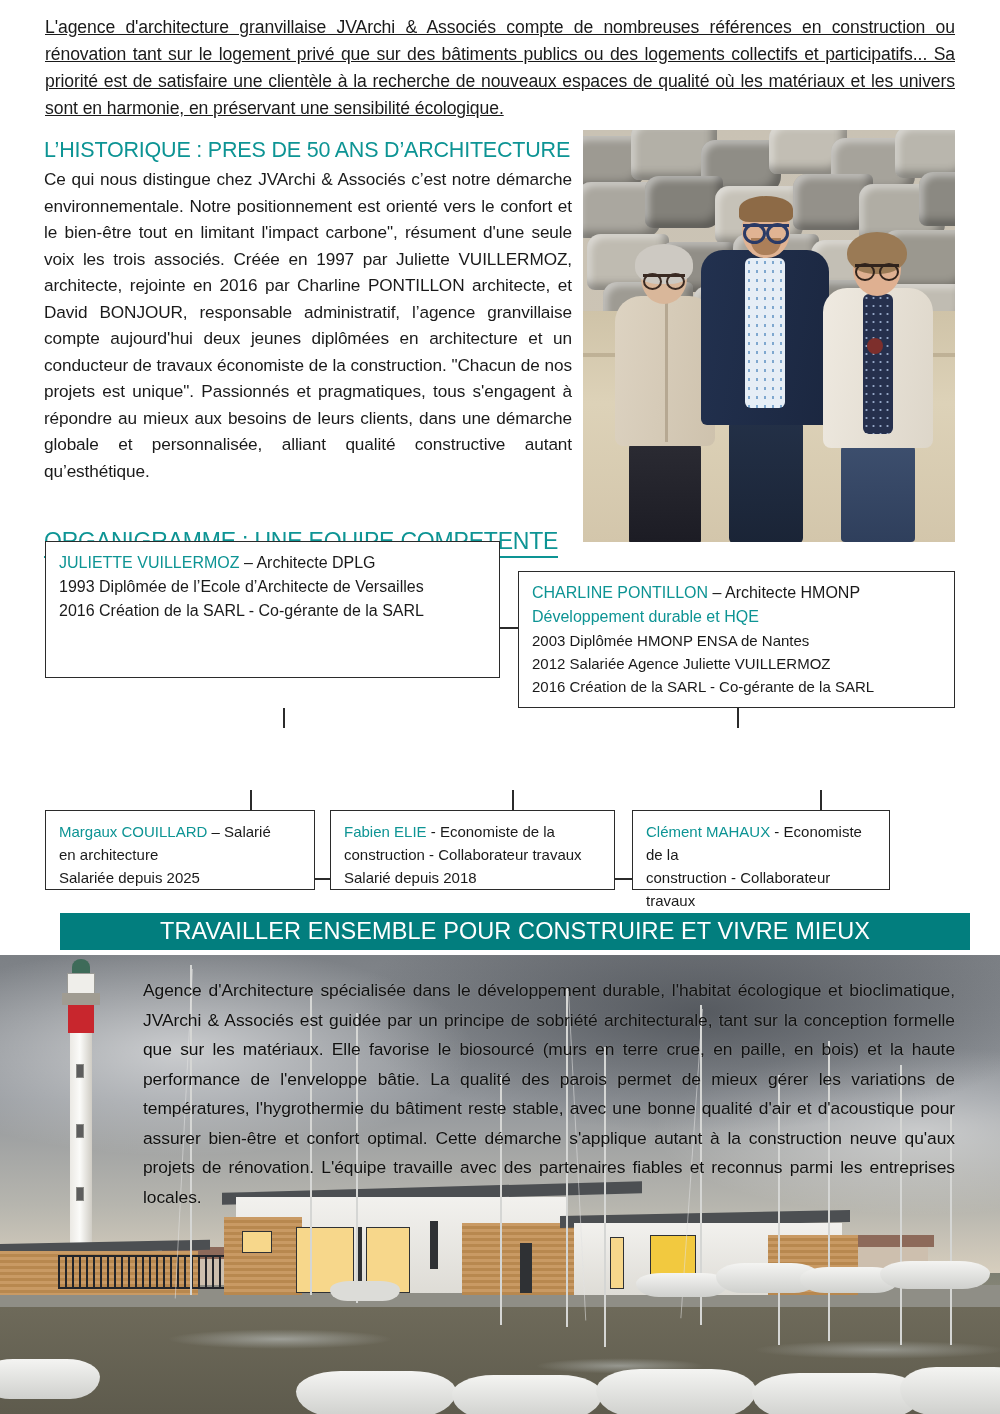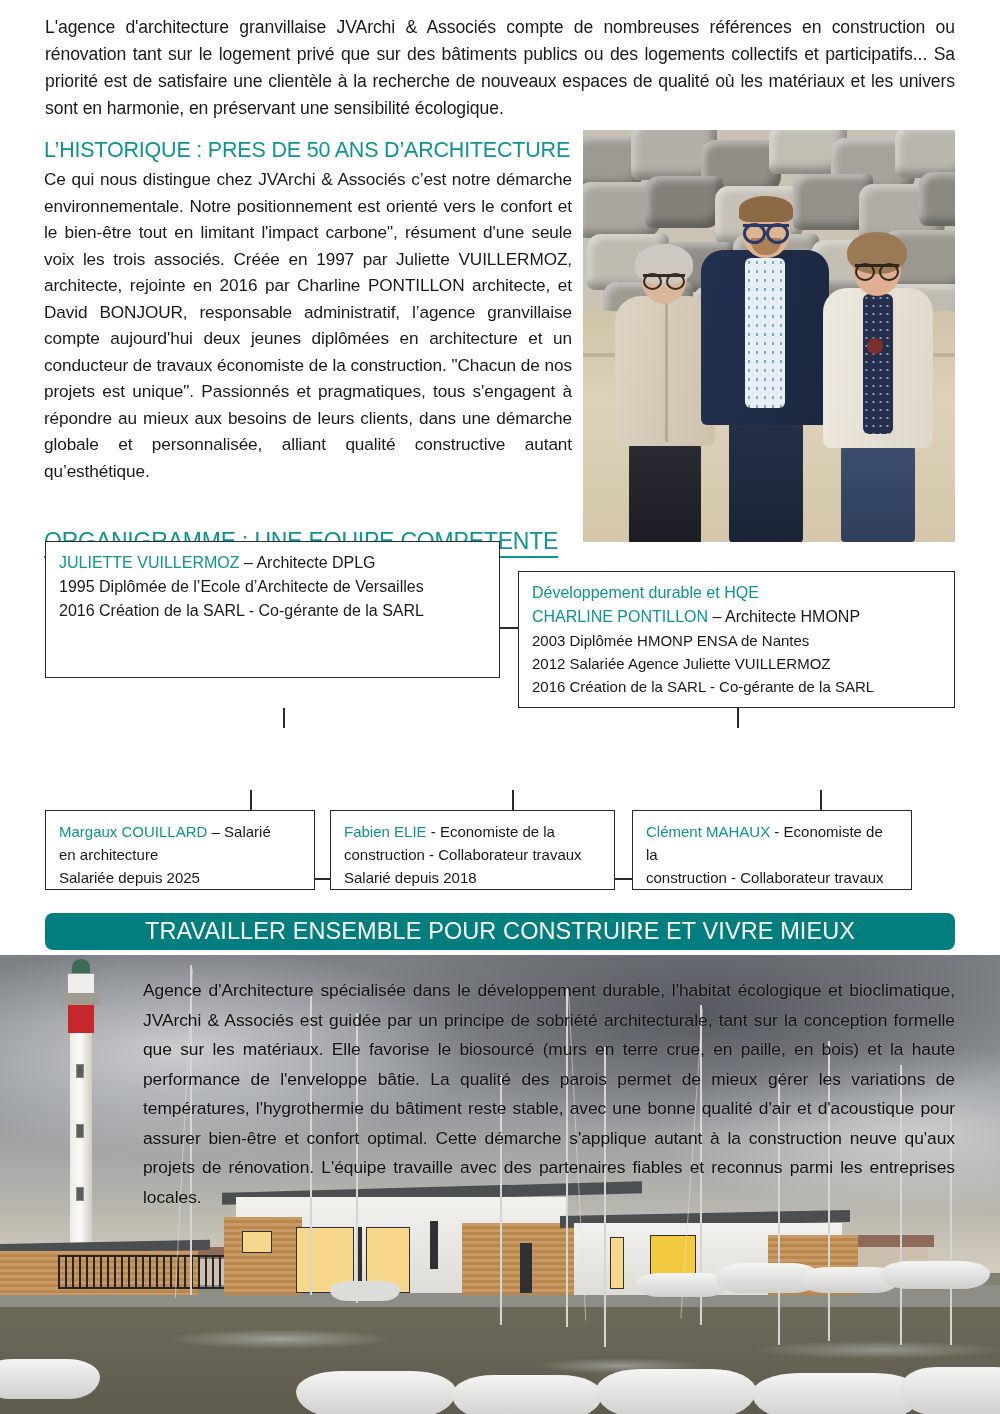--- a/index.html
+++ b/index.html
@@ -11,20 +11,21 @@
     overflow:hidden;
     position:relative;
   }
   .page{position:relative;width:1000px;height:1414px;overflow:hidden;}
 
   
   .intro{
     position:absolute;left:45px;top:14px;width:910px;
     font-size:17.6px;line-height:27px;text-align:justify;
     letter-spacing:-0.1px;
+    text-decoration:underline;
   }
 
   
   .hist-h{
     position:absolute;left:44px;top:138px;
     font-size:21.5px;color:#0d9494;letter-spacing:-0.2px;
     white-space:nowrap;
   }
   .hist-body{
     position:absolute;left:44px;top:166px;width:528px;
@@ -104,28 +105,28 @@
   .bx-l1{font-size:16px;line-height:24px;}
   .bx-l2{font-size:15px;line-height:23px;}
   .bx-pad{padding:9px 13px 0 13px;}
   .conn{position:absolute;background:#2b2b2b;}
 
   #box-juliette{left:45px;top:541px;width:455px;height:137px;}
   #box-charline{left:518px;top:571px;width:437px;height:137px;}
   #box-david{left:45px;top:728px;width:910px;height:62px;}
   #box-margaux{left:45px;top:810px;width:270px;height:80px;}
   #box-fabien{left:330px;top:810px;width:285px;height:80px;}
-  #box-clement{left:632px;top:810px;width:280px;height:80px;}
+  #box-clement{left:632px;top:810px;width:258px;height:80px;}
 
   
   .banner{
-    position:absolute;left:45px;top:913px;width:910px;height:37px;
+    position:absolute;left:60px;top:913px;width:910px;height:37px;
     background:#027e7e;color:#ffffff;
     display:flex;align-items:center;justify-content:center;
-    font-size:23.5px;letter-spacing:.1px;border-radius:8px;
+    font-size:23.5px;letter-spacing:.1px;
   }
 
   
   .bottom-photo{
     position:absolute;left:0;top:955px;width:1000px;height:459px;overflow:hidden;
     background:#8b8d8f;
   }
   .bp-sky{position:absolute;left:0;top:0;width:100%;height:320px;
     background:
       radial-gradient(ellipse 420px 150px at 18% 30%, rgba(255,255,255,.55), rgba(255,255,255,0) 70%),
@@ -245,27 +246,27 @@
   <div class="conn" style="left:283px;top:708px;width:1.6px;height:20px;"></div>
   <div class="conn" style="left:737px;top:708px;width:1.6px;height:20px;"></div>
   <div class="conn" style="left:250px;top:790px;width:1.6px;height:20px;"></div>
   <div class="conn" style="left:512px;top:790px;width:1.6px;height:20px;"></div>
   <div class="conn" style="left:820px;top:790px;width:1.6px;height:20px;"></div>
   <div class="conn" style="left:315px;top:878px;width:15px;height:1.6px;"></div>
   <div class="conn" style="left:615px;top:878px;width:17px;height:1.6px;"></div>
 
   <div class="box bx-pad" id="box-juliette">
     <div class="bx-l1"><span class="bx-name">JULIETTE VUILLERMOZ</span><span> – Architecte DPLG</span></div>
-    <div class="bx-l1">1995 Diplômée de l’Ecole d’Architecte de Versailles</div>
+    <div class="bx-l1">1993 Diplômée de l’Ecole d’Architecte de Versailles</div>
     <div class="bx-l1">2016 Création de la SARL - Co-gérante de la SARL</div>
   </div>
 
   <div class="box bx-pad" id="box-charline">
+    <div class="bx-l1"><span class="bx-name">CHARLINE PONTILLON</span><span> – Architecte HMONP</span></div>
     <div class="bx-l1 bx-name">Développement durable et HQE</div>
-    <div class="bx-l1"><span class="bx-name">CHARLINE PONTILLON</span><span> – Architecte HMONP</span></div>
     <div class="bx-l2">2003 Diplômée HMONP ENSA de Nantes</div>
     <div class="bx-l2">2012 Salariée Agence Juliette VUILLERMOZ</div>
     <div class="bx-l2">2016 Création de la SARL - Co-gérante de la SARL</div>
   </div>
 
 
   <div class="box bx-pad" id="box-margaux">
     <div class="bx-l2"><span class="bx-name">Margaux COUILLARD</span><span> – Salarié</span></div>
     <div class="bx-l2">en architecture</div>
     <div class="bx-l2">Salariée depuis 2025</div>

